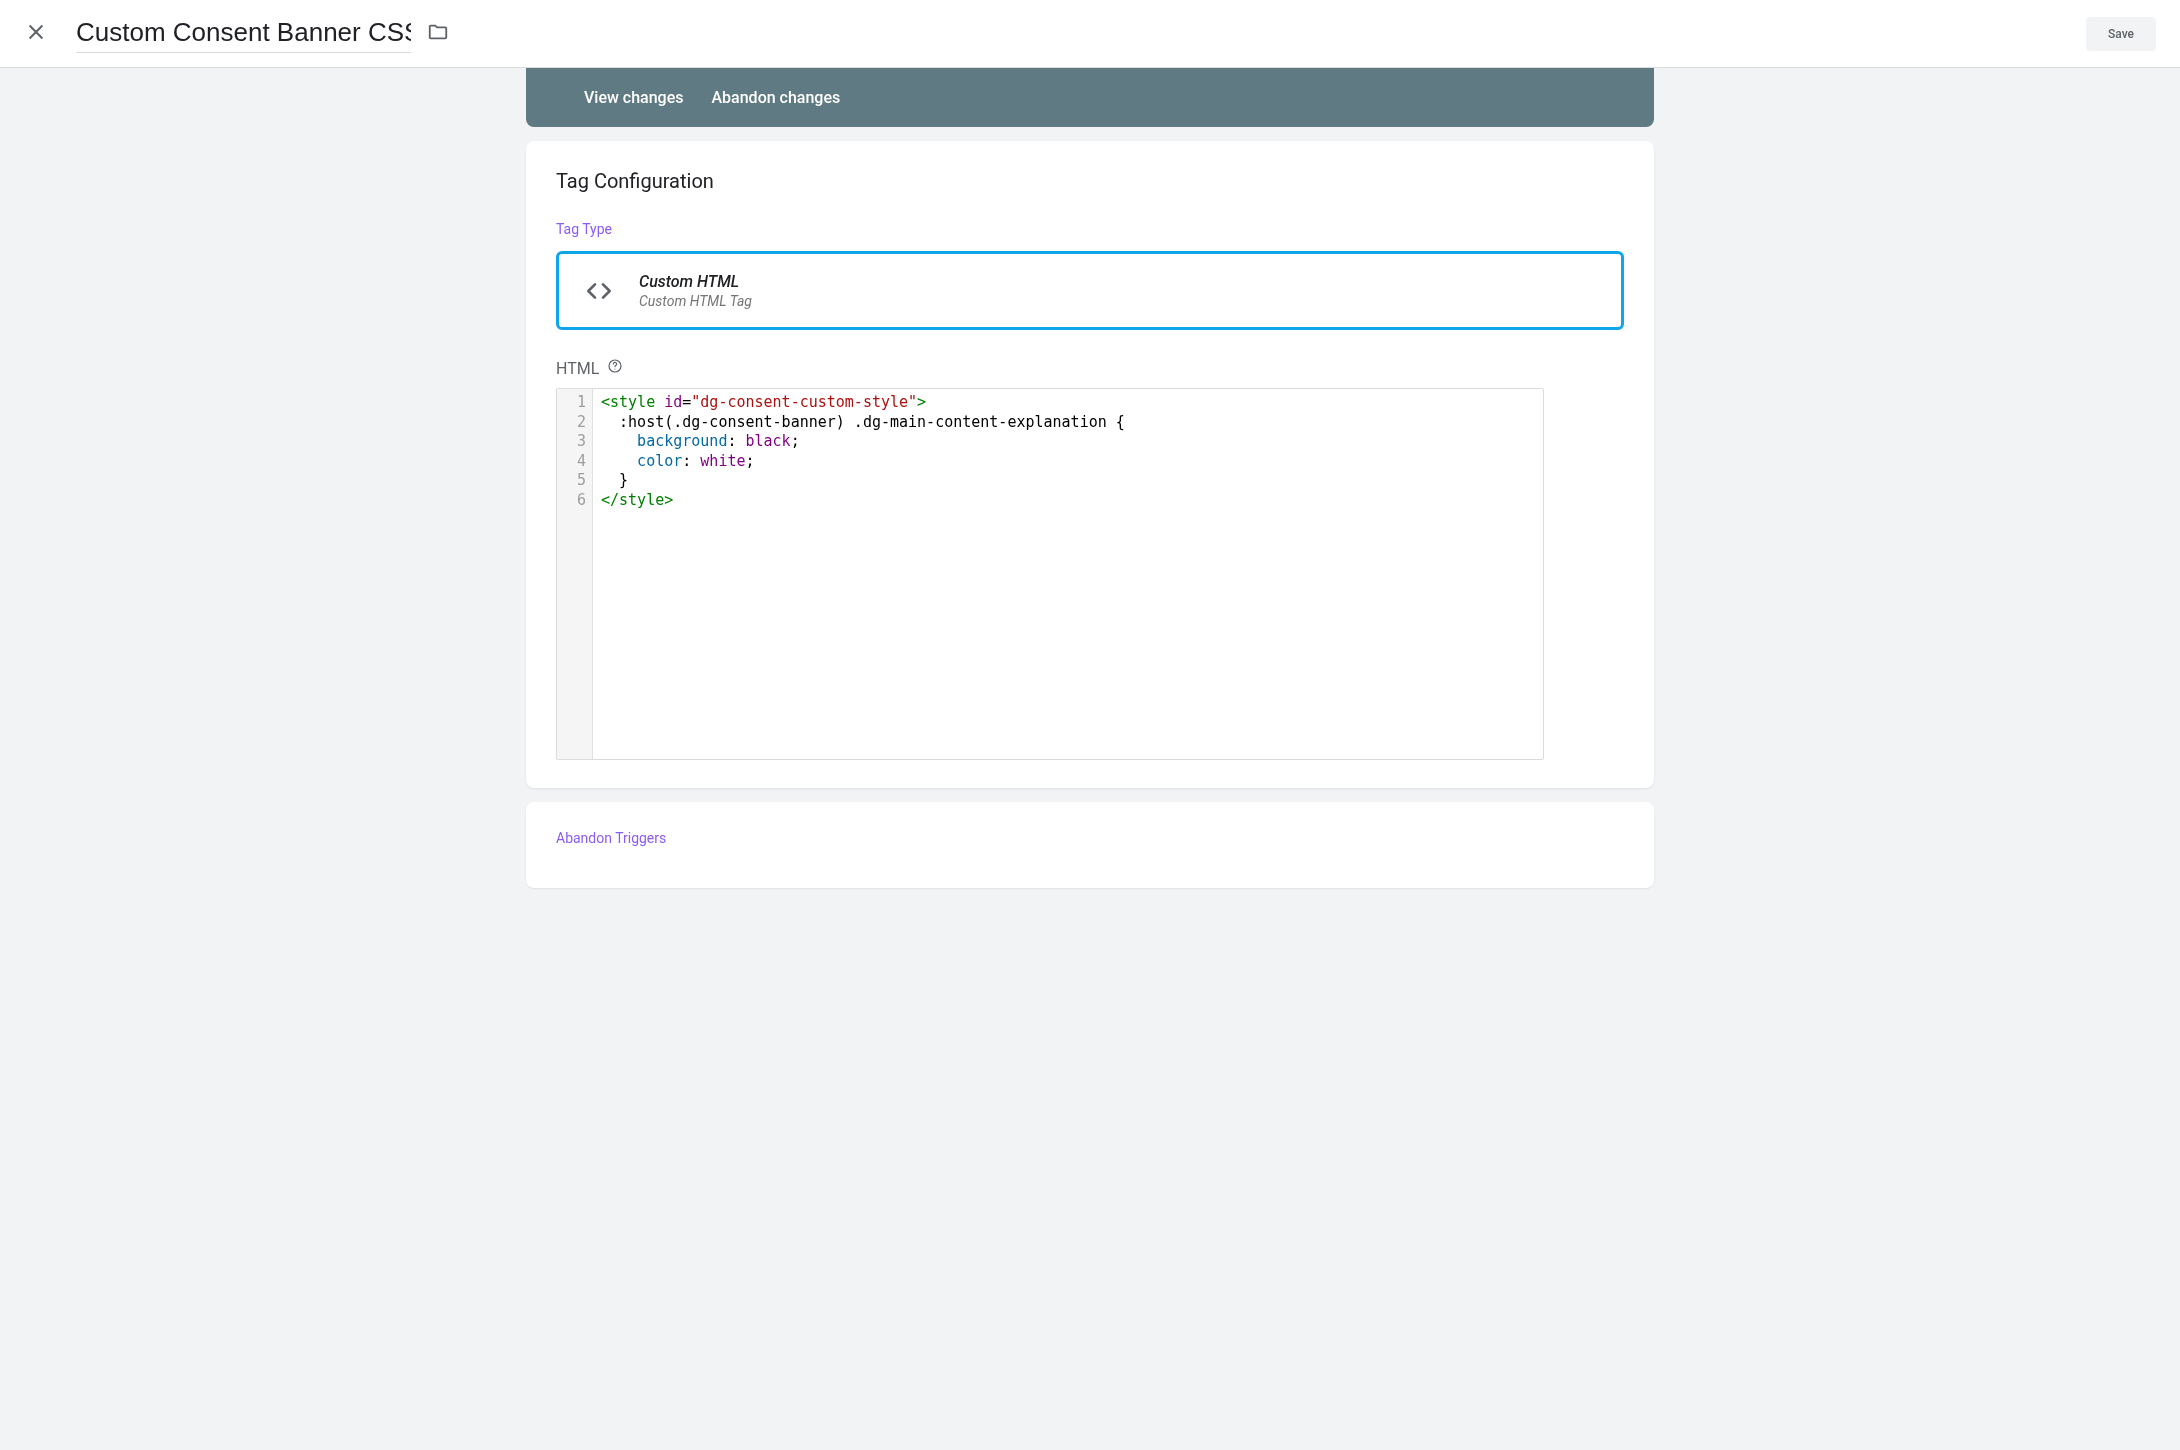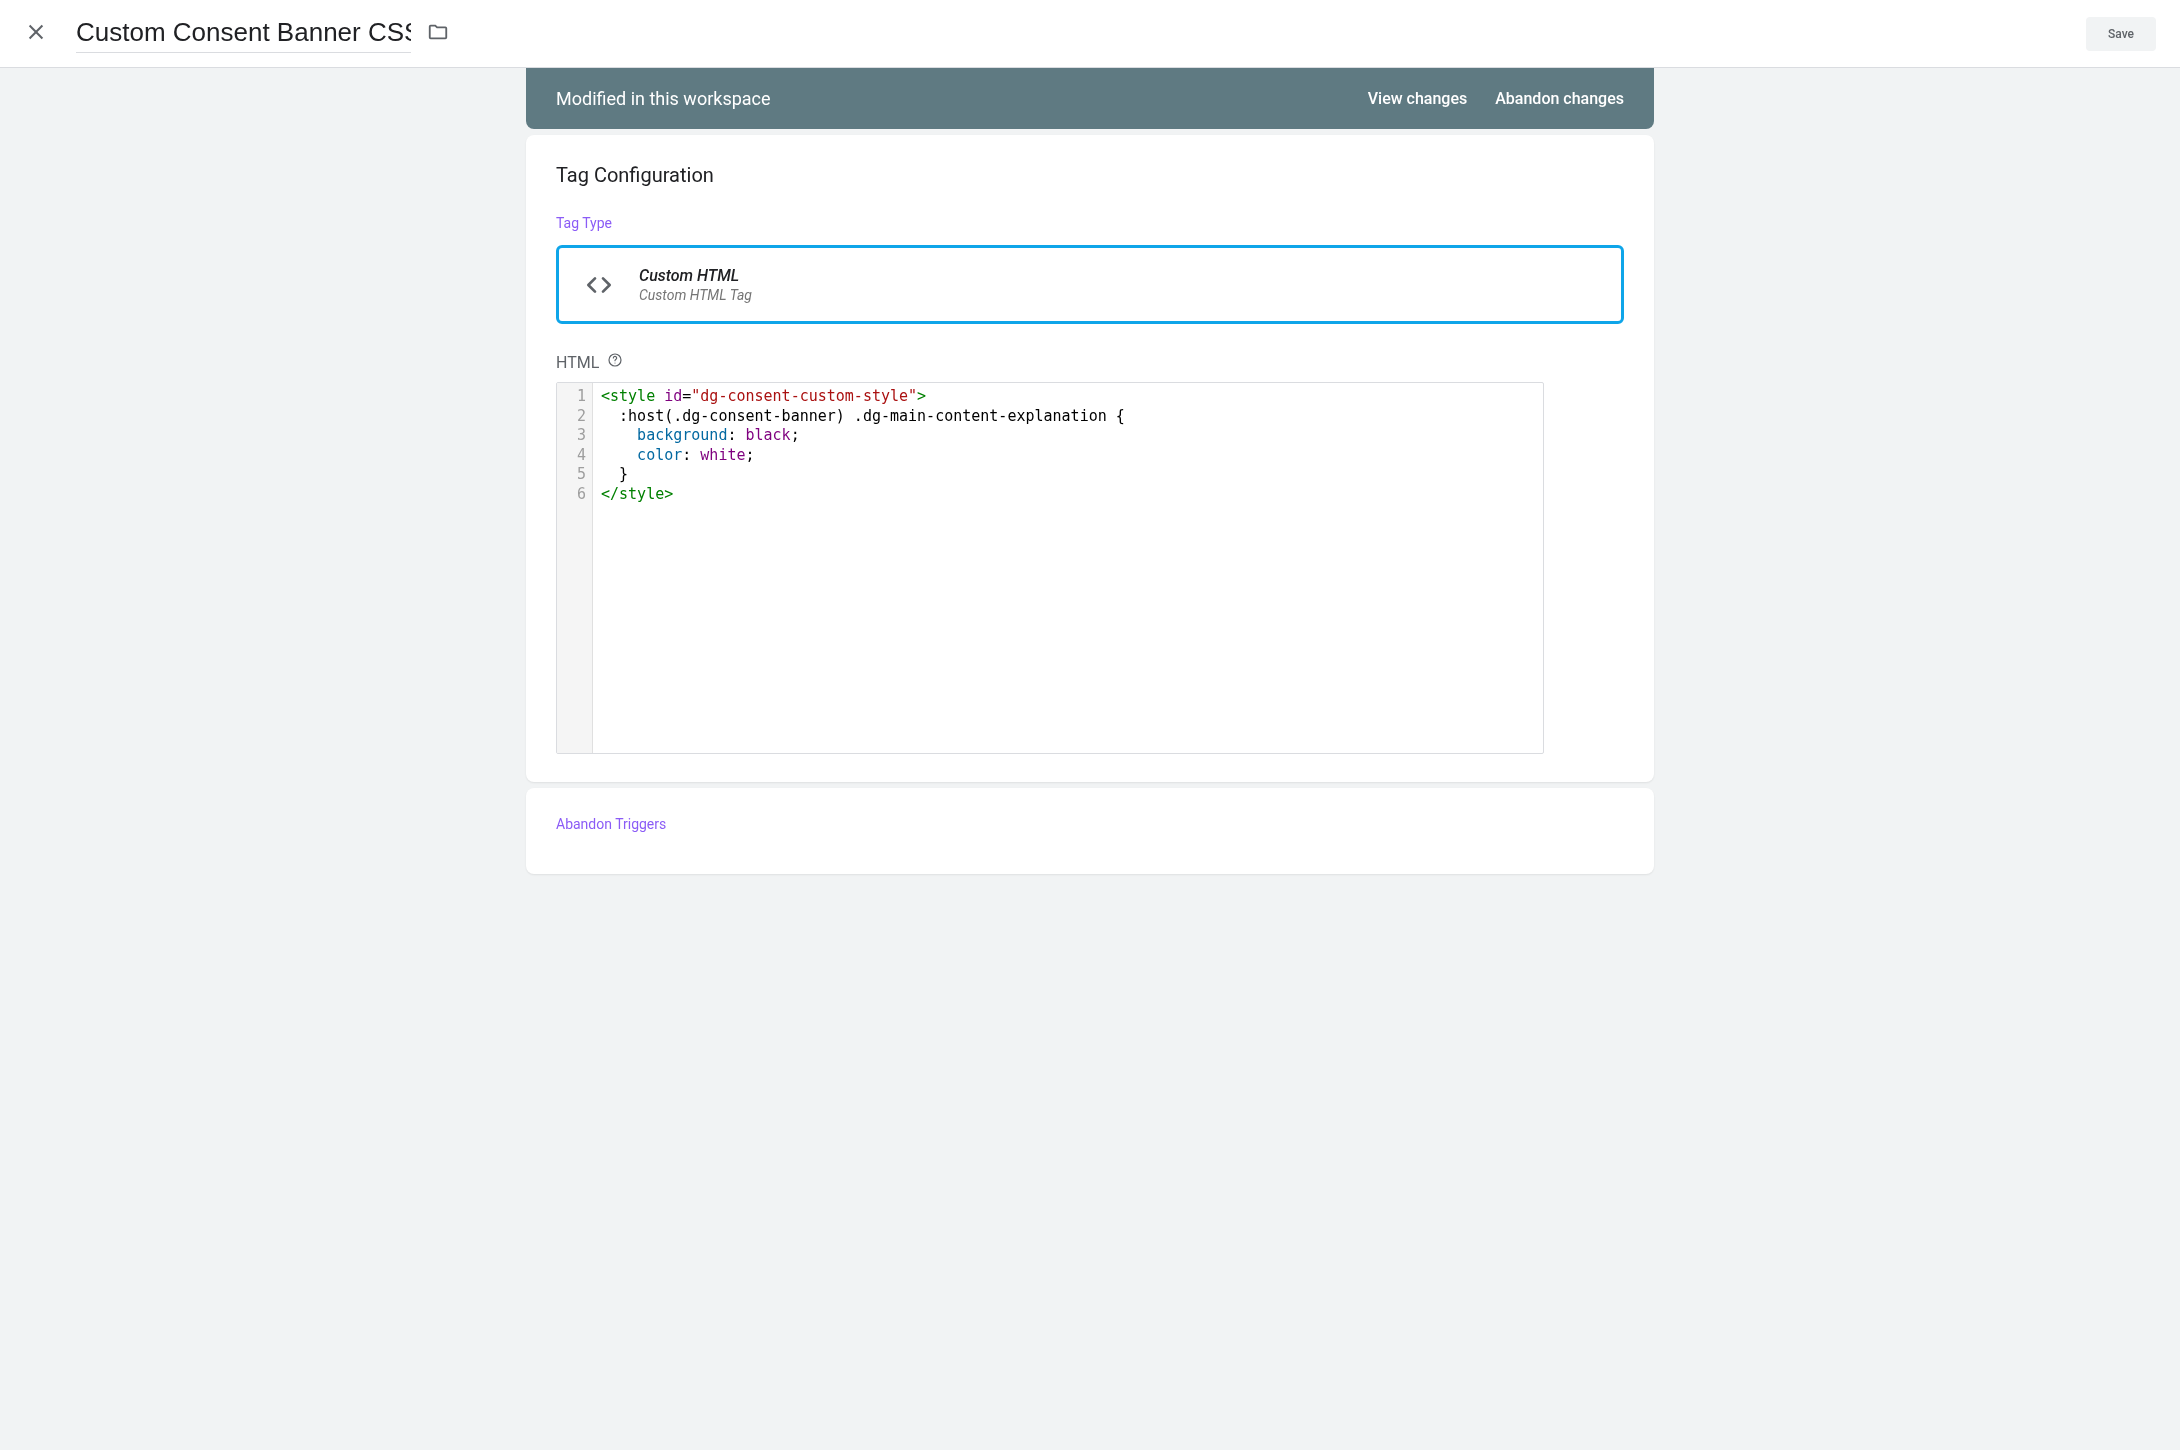--- a/index.html
+++ b/index.html
@@ -103,21 +103,21 @@
     .workspace-banner .banner-action {
       font-size: 16px;
       margin-left: 28px;
       cursor: pointer;
       font-weight: 500;
     }
     
     .card {
       background: #fff;
       border-radius: 8px;
-      margin-top: 6px;
+      margin-top: 14px;
       padding: 28px 30px;
       box-shadow: 0 1px 2px rgba(0,0,0,.08);
     }
     
     .card-title {
       font-size: 20px;
       font-weight: 400;
       color: #202124;
       margin-bottom: 28px;
     }
@@ -255,21 +255,20 @@
       </svg>
     </span>
   </div>
   <div class="spacer"></div>
   <button class="save-btn">Save</button>
 </div>
 
 <div class="content-wrapper">
 
   <div class="workspace-banner">
-    <span class="banner-label">Modified in this workspace</span>
     <span class="banner-action">View changes</span>
     <span class="banner-action">Abandon changes</span>
   </div>
 
   <div class="card">
     <div class="card-title">Tag Configuration</div>
 
     <div class="section-label">Tag Type</div>
 
     <div class="tag-type-row">

